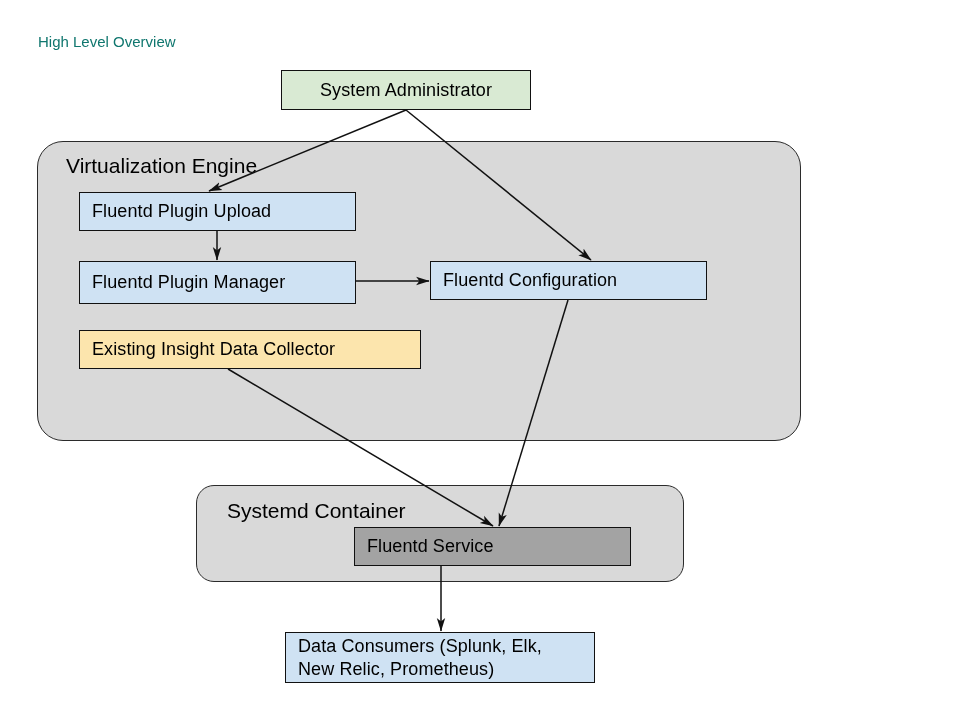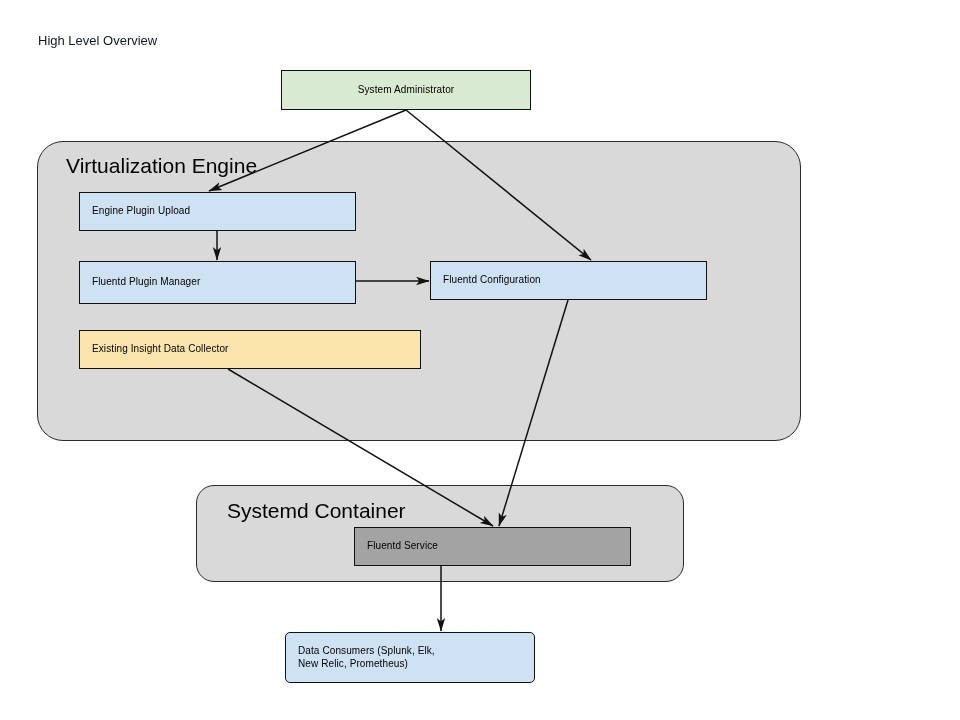--- a/index.html
+++ b/index.html
@@ -26,21 +26,21 @@
     left: 0; top: 0;
     width: 960px;
     height: 720px;
     pointer-events: none;
   }
   .node {
     position: absolute;
     box-sizing: border-box;
     display: flex;
     align-items: center;
-    font-size: 10px;
+    font-size: 18px;
     line-height: 1.25;
     letter-spacing: 0.1px;
     white-space: pre-line;
   }
   .node.rect {
     border: 1.4px solid #111111;
   }
   .node.centered {
     justify-content: center;
     text-align: center;
@@ -57,22 +57,22 @@
     border-radius: 26px;
   }
   .group-label {
     position: absolute;
     font-size: 21px;
     color: #000000;
     white-space: nowrap;
   }
   .page-title {
     position: absolute;
-    font-size: 13px;
-    color: #0f172a;
+    font-size: 15px;
+    color: #0f766e;
     white-space: nowrap;
   }
 </style>
 </head>
 <body>
 
 <div id="canvas">
 
   <div class="page-title" style="left:38px; top:33px;">High Level Overview</div>
 
@@ -95,26 +95,26 @@
       <line x1="217" y1="231" x2="217" y2="260" marker-end="url(#arrowhead)"></line>
       <line x1="356" y1="281" x2="429" y2="281" marker-end="url(#arrowhead)"></line>
       <line x1="228" y1="369" x2="493" y2="526" marker-end="url(#arrowhead)"></line>
       <line x1="568" y1="300" x2="499" y2="526" marker-end="url(#arrowhead)"></line>
       <line x1="441" y1="566" x2="441" y2="631" marker-end="url(#arrowhead)"></line>
     </g>
   </svg>
 
   <div class="node rect centered" style="left:281px; top:70px; width:250px; height:40px; background:#d9ead3;">System Administrator</div>
 
-  <div class="node rect lefted" style="left:79px; top:192px; width:277px; height:39px; background:#cfe2f3;">Engine Plugin Upload</div>
+  <div class="node rect lefted" style="left:79px; top:192px; width:277px; height:39px; background:#cfe2f3;">Fluentd Plugin Upload</div>
 
   <div class="node rect lefted" style="left:79px; top:261px; width:277px; height:43px; background:#cfe2f3;">Fluentd Plugin Manager</div>
 
   <div class="node rect lefted" style="left:430px; top:261px; width:277px; height:39px; background:#cfe2f3;">Fluentd Configuration</div>
 
   <div class="node rect lefted" style="left:79px; top:330px; width:342px; height:39px; background:#fce5ad;text-align:right;">Existing Insight Data Collector</div>
 
   <div class="node rect lefted" style="left:354px; top:527px; width:277px; height:39px; background:#a3a3a3;">Fluentd Service</div>
 
-  <div class="node rect lefted" style="left:285px; top:632px; width:250px; height:51px; background:#cfe2f3; border-radius:5px;">Data Consumers (Splunk, Elk,
+  <div class="node rect lefted" style="left:285px; top:632px; width:310px; height:51px; background:#cfe2f3; border-radius:0;">Data Consumers (Splunk, Elk,
 New Relic, Prometheus)</div>
 
 </div>
 
 </body></html>

